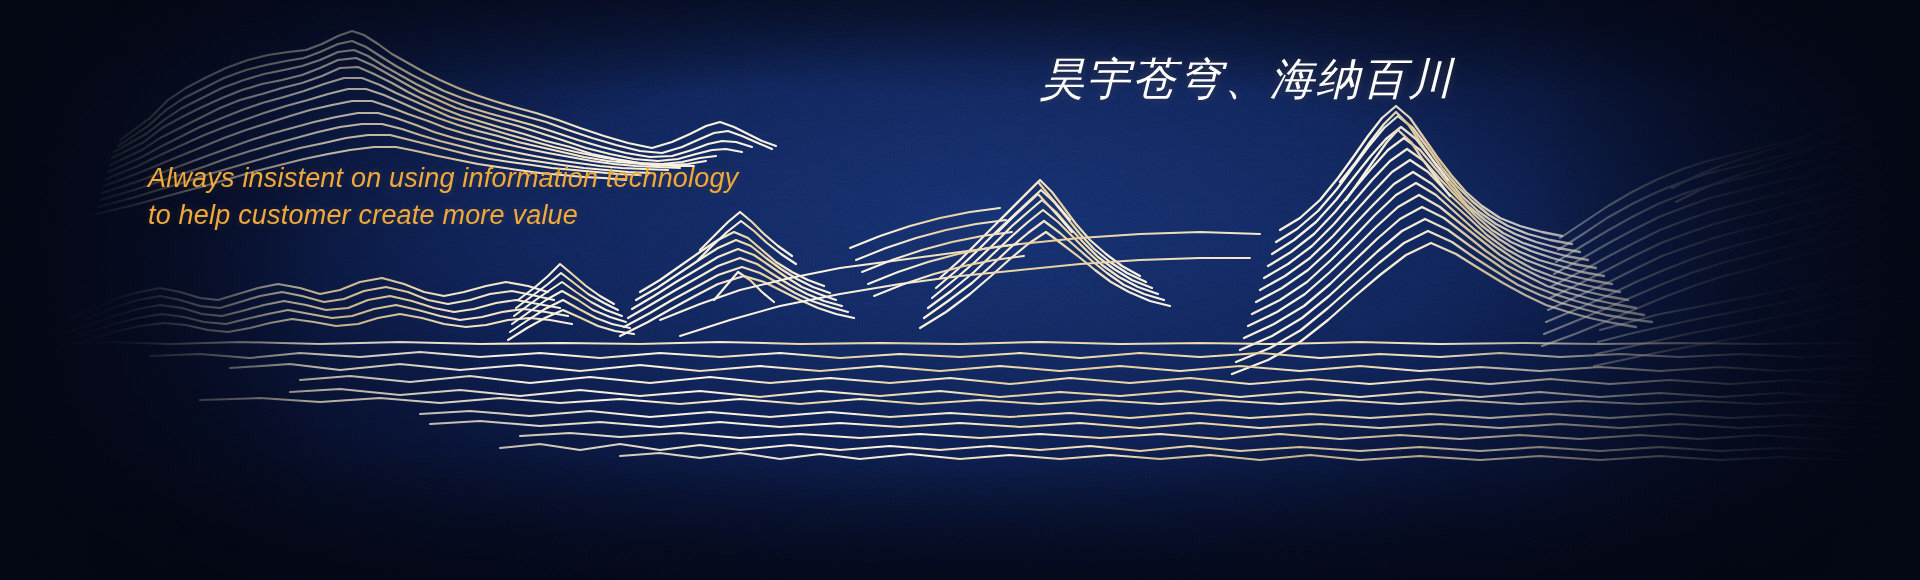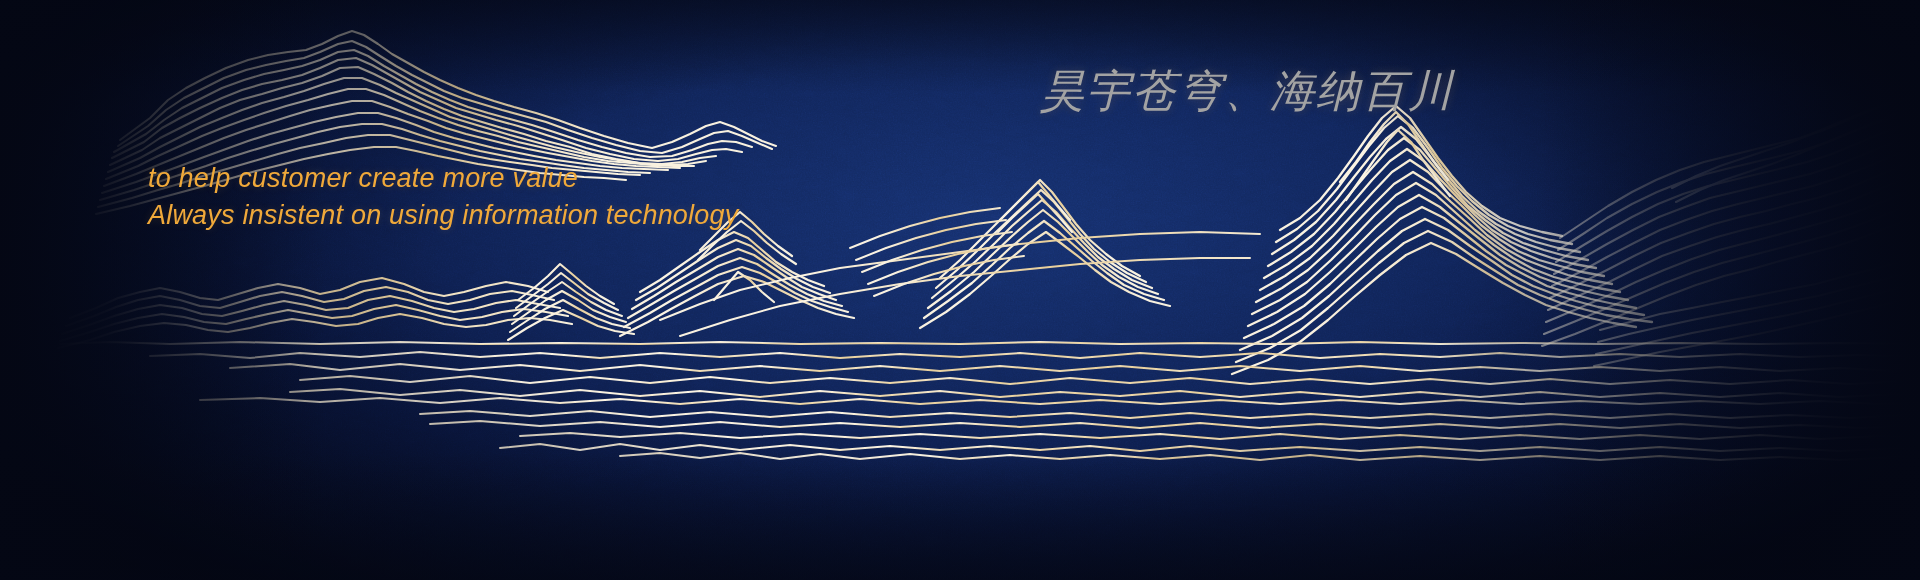--- a/index.html
+++ b/index.html
@@ -39,26 +39,26 @@
     position:absolute; inset:0;
     opacity:.5;
     mix-blend-mode:overlay;
   }
   .art{
     position:absolute; inset:0;
   }
   
   .cn-title{
     position:absolute;
-    left:1040px; top:62px;
+    left:1040px; top:50px;
     font-size:44px;
     letter-spacing:2px;
     font-weight:500;
     font-style:italic;
-    color:#a3a3a3;
+    color:#ffffff;
     white-space:nowrap;
     text-shadow:0 0 10px rgba(240,169,58,0.20);
     font-family:"DejaVu Sans", sans-serif;
   }
   .en-tagline{
     position:absolute;
     left:148px; top:160px;
     font-size:27px;
     line-height:37px;
     font-style:italic;
@@ -277,17 +277,17 @@
       </g>
     </g>
   </svg>
 
   <div class="bg-vig"></div>
   <div class="bg-corner-dark"></div>
 
   <div class="cn-title">昊宇苍穹、海纳百川</div>
 
   <div class="en-tagline">
+    <span class="ln">Always insistent on using information technology</span>
     <span class="ln">to help customer create more value</span>
-    <span class="ln">Always insistent on using information technology</span>
   </div>
 
 </div>
 
 </body></html>

